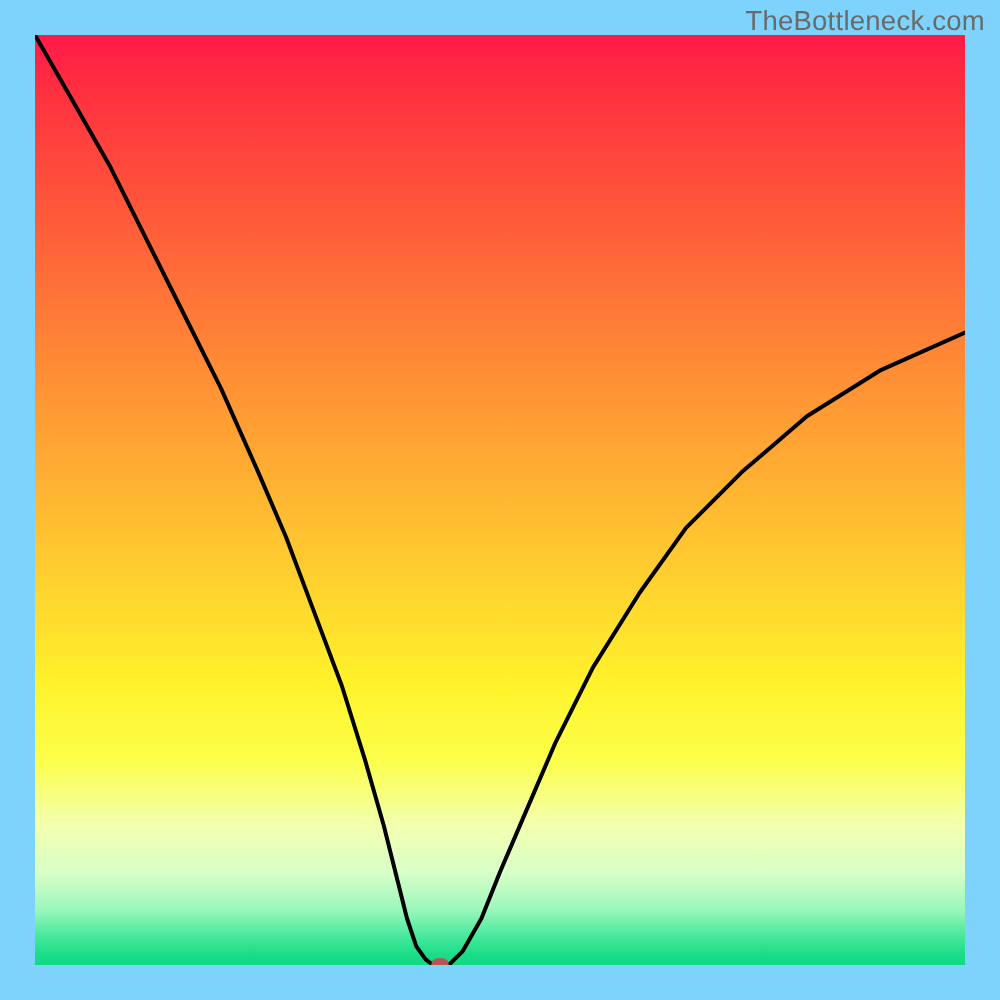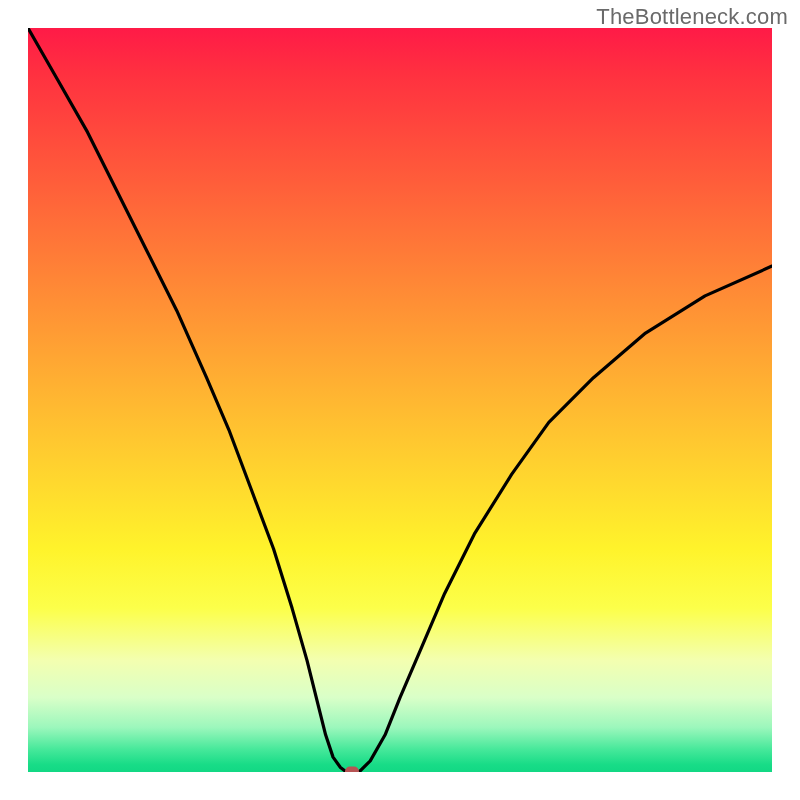--- a/index.html
+++ b/index.html
@@ -8,21 +8,21 @@
     width: 800px;
     height: 800px;
     background: #000;
     font-family: Arial, Helvetica, sans-serif;
     overflow: hidden;
   }
   .frame {
     position: relative;
     width: 800px;
     height: 800px;
-    background: #ffffff;
+    background: #7dd3fc;
   }
   .watermark {
     position: absolute;
     top: 4px;
     right: 12px;
     color: #6a6a6a;
     font-size: 22px;
     font-weight: 500;
     letter-spacing: 0.2px;
     z-index: 10;

